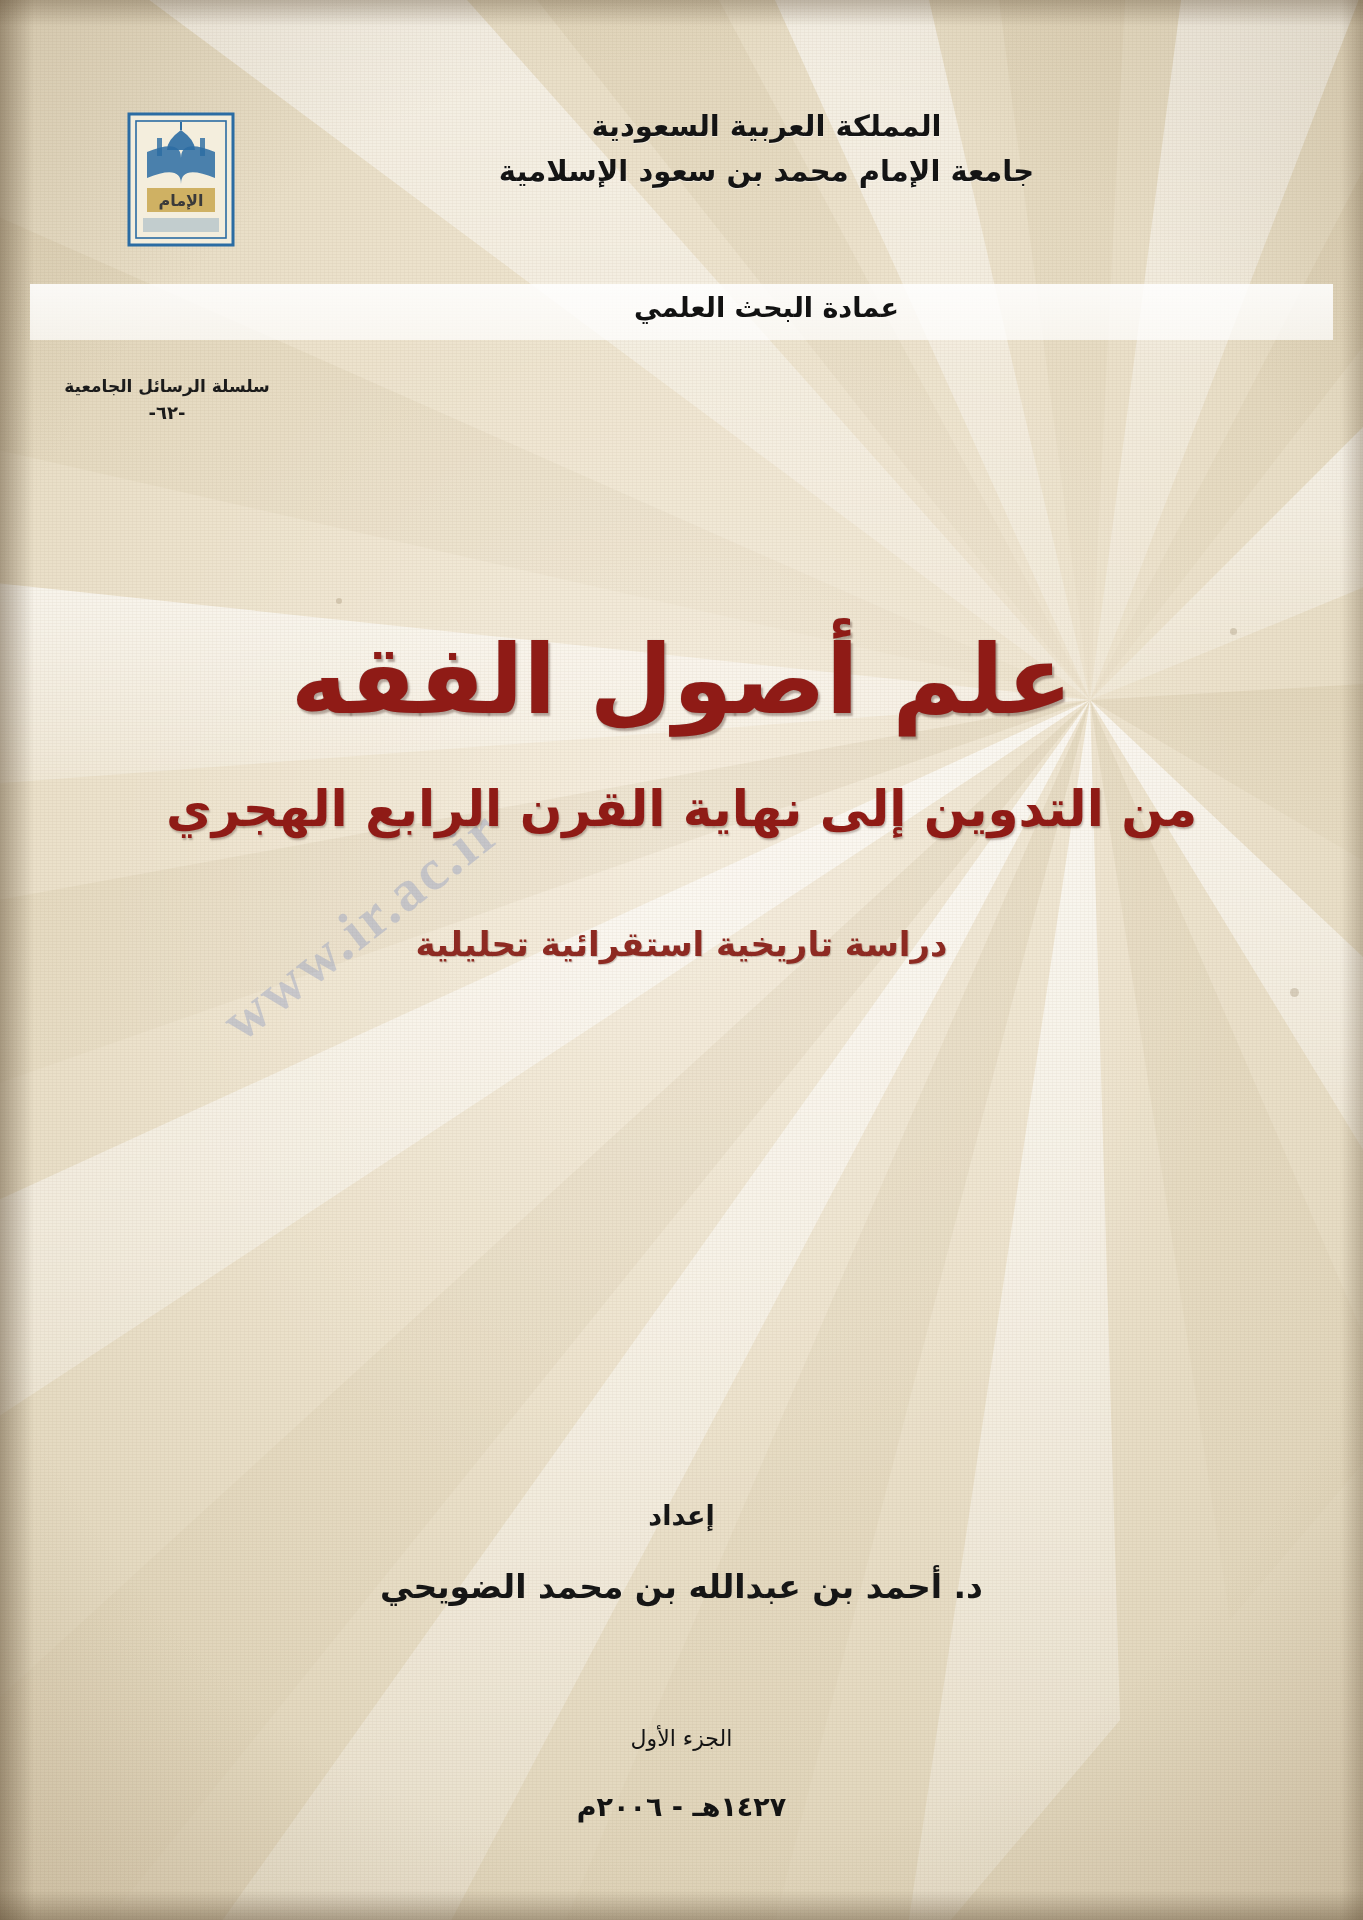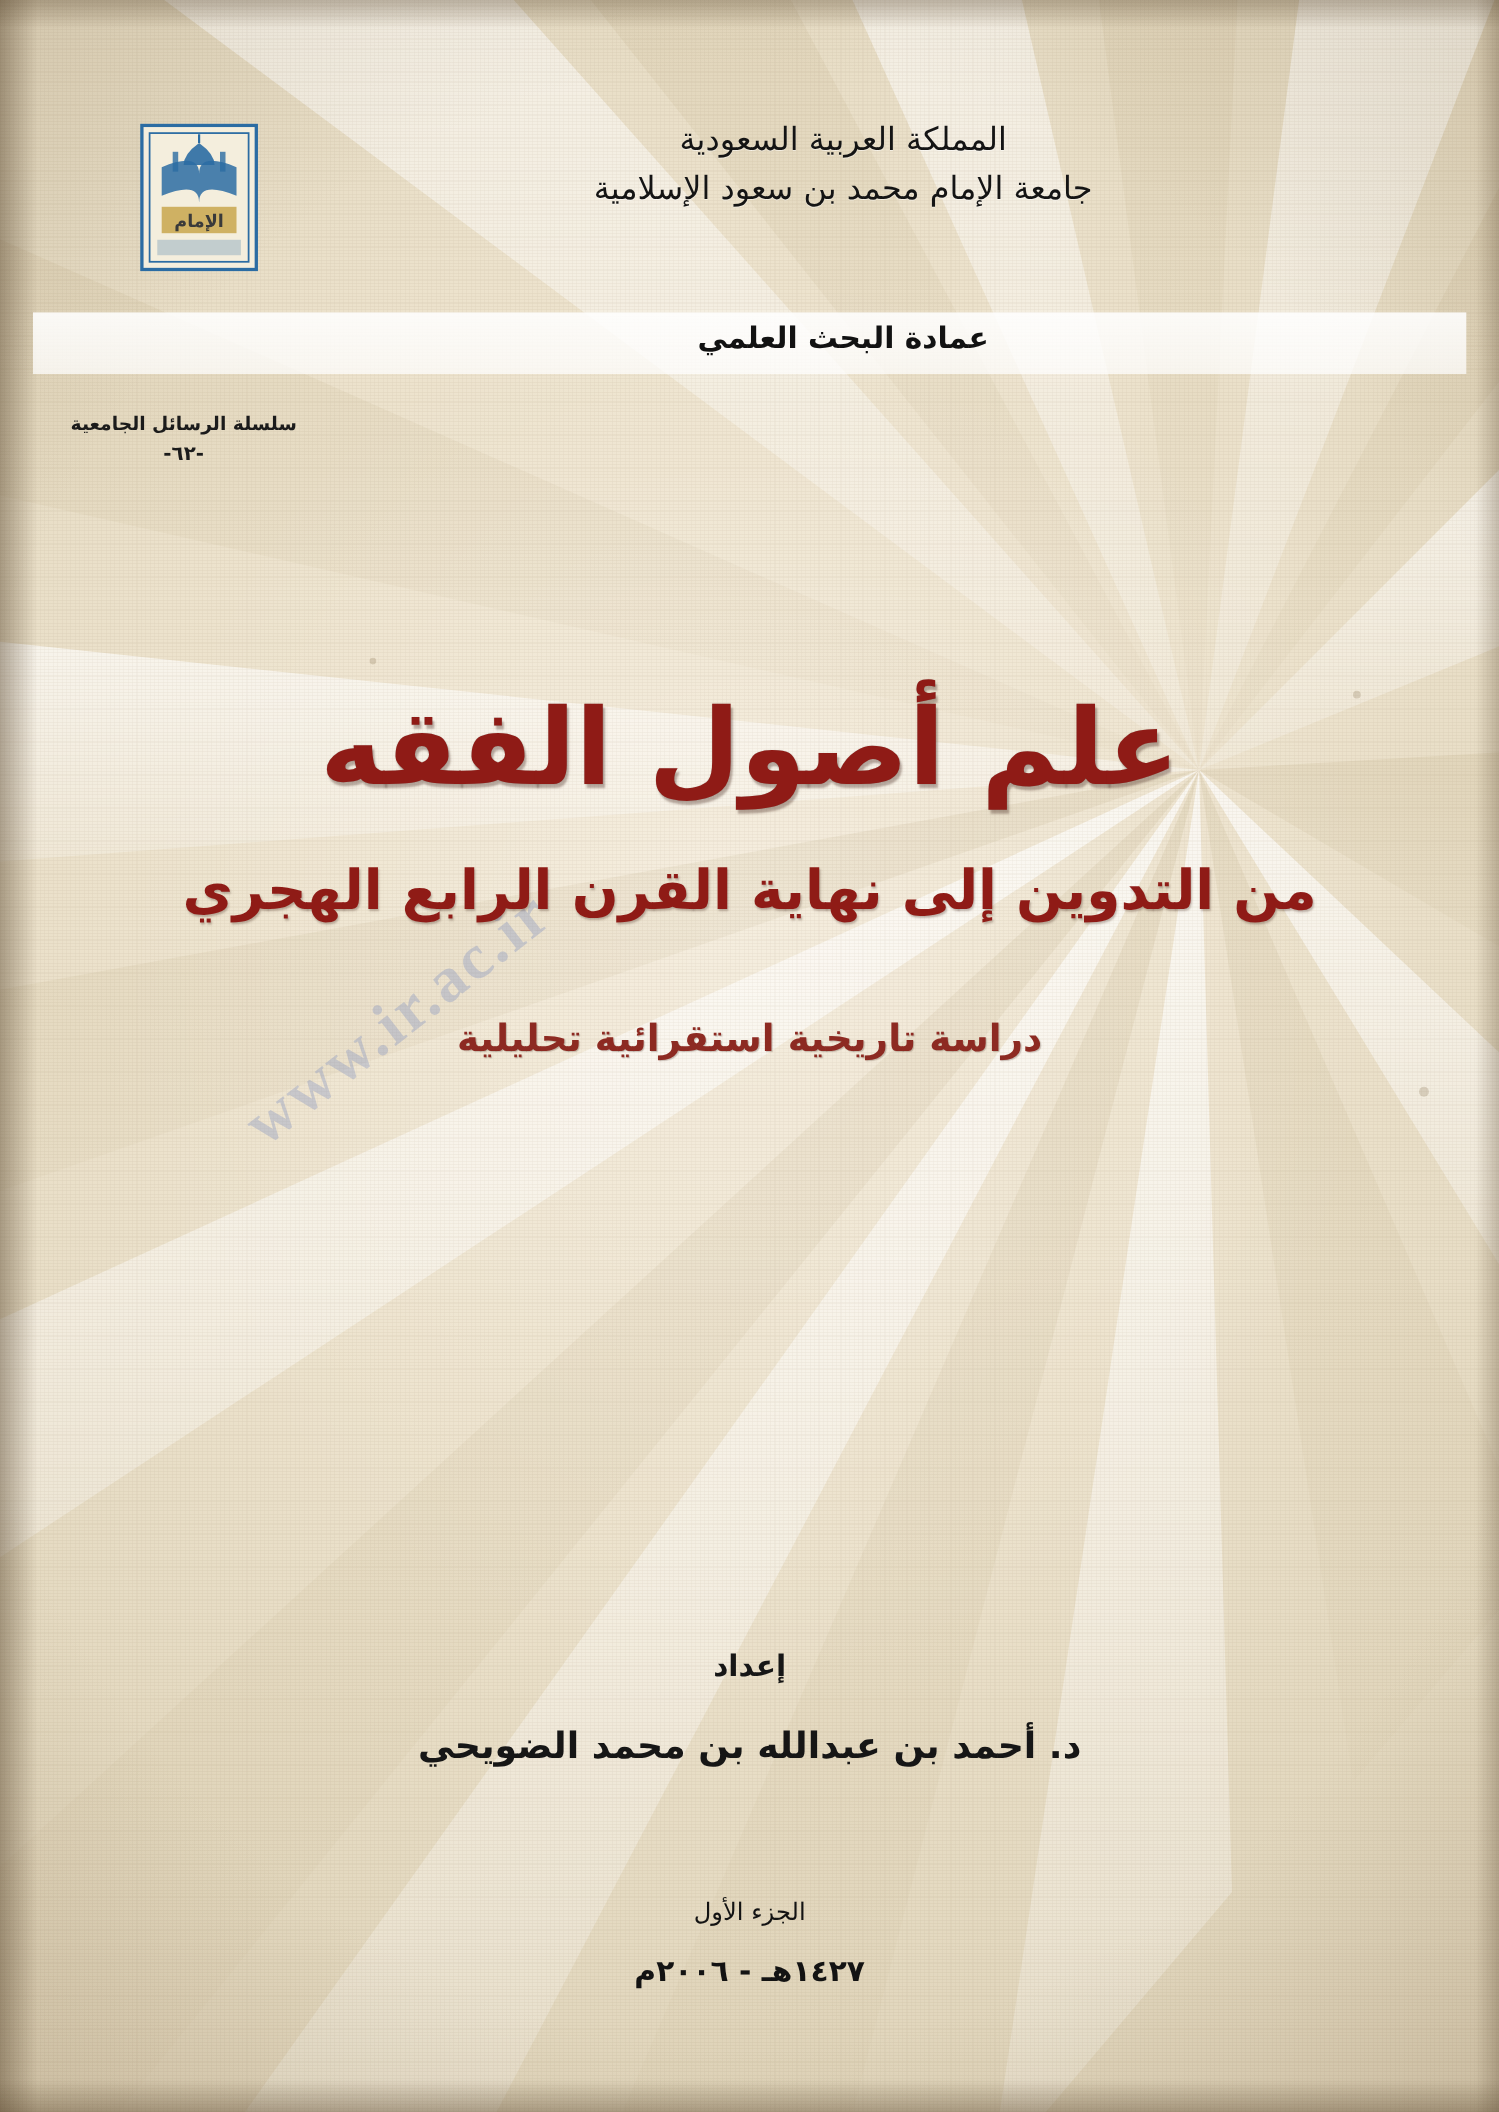--- a/index.html
+++ b/index.html
@@ -74,21 +74,21 @@
   .header-block {
     position: absolute;
     top: 104px;
     right: 80px;
     left: 250px;
     text-align: center;
     color: #141414;
     z-index: 6;
   }
   .header-line {
-    font-weight: normal;
+    font-weight: bold;
     letter-spacing: 0;
     line-height: 1.55;
     text-shadow: 0 1px 0 rgba(255,255,255,.45);
   }
   .hl-1 { font-size: 29px; }
   .hl-2 { font-size: 29px; }
   .hl-3 { font-size: 29px; }
 
   
   .band {
@@ -201,21 +201,21 @@
     z-index:6;
     color:#131313;
   }
   .part-label {
     font-size: 22px;
     font-weight: normal;
   }
   .year-label {
     font-size: 27px;
     font-weight: bold;
-    margin-top: 26px;
+    margin-top: 40px;
     letter-spacing: 1px;
     text-align: center;
   }
 
   
   .watermark {
     position:absolute;
     left: 270px;
     top: 760px;
     width: 640px;

